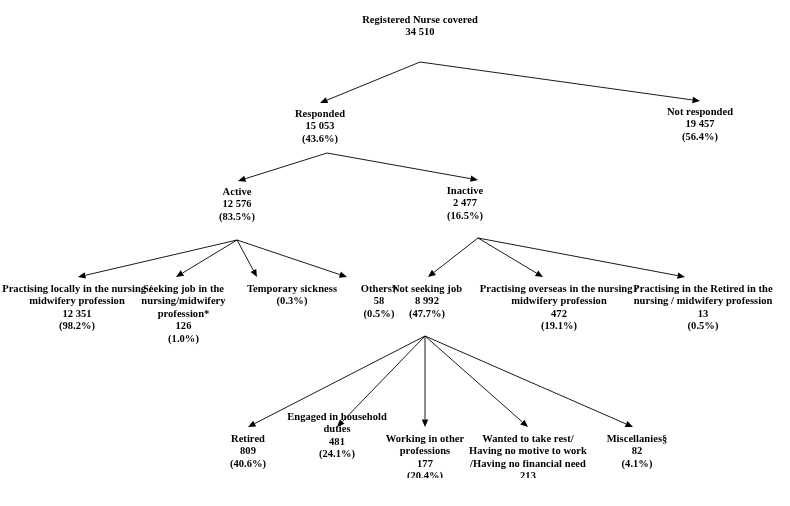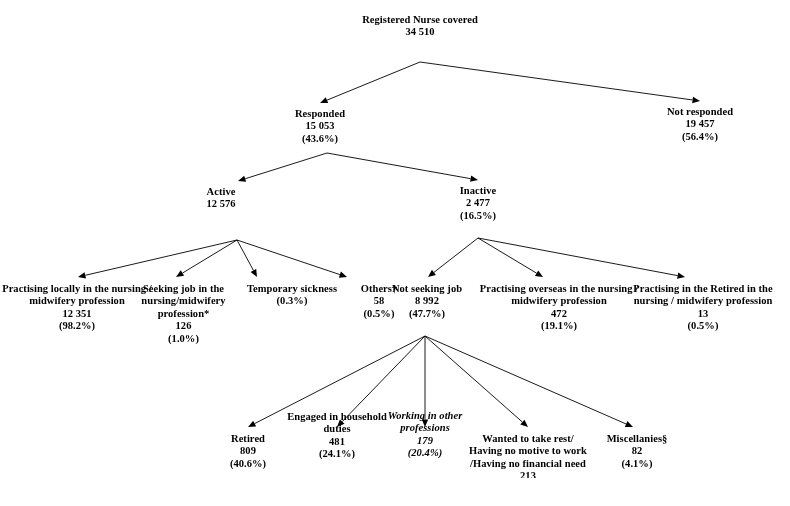--- a/index.html
+++ b/index.html
@@ -103,27 +103,27 @@
         <polygon points="528,427 520.2606732933743,424.4323508557223 524.4981311047297,419.63610739891334" fill="#000000"></polygon>
       </g>
       <g>
         <line x1="425" y1="336" x2="626.1288199882335" y2="423.9938587448522" stroke="#000000" stroke-width="0.9"></line>
         <polygon points="633,427 624.8461997193705,426.9255622165392 627.4114402570966,421.0621552731652" fill="#000000"></polygon>
       </g>
     </svg>
 <div class="node" style="width: 250px; left: 295px; top: 14px;"><span class="lbl">Registered Nurse covered</span><span class="val">34 510</span></div>
     <div class="node" style="width: 150px; left: 245px; top: 108px;"><span class="lbl">Responded</span><span class="val">15 053</span><span class="pct">(43.6%)</span></div>
     <div class="node" style="width: 170px; left: 615px; top: 106px;"><span class="lbl">Not responded</span><span class="val">19 457</span><span class="pct">(56.4%)</span></div>
-    <div class="node" style="width: 130px; left: 156px; top: 186px; font-family: Liberation Serif, serif;"><span class="lbl">Active</span><span class="val">12 576</span></div>
-    <div class="node" style="width: 130px; left: 413px; top: 185px;"><span class="lbl">Inactive</span><span class="val">2 477</span><span class="pct">(16.5%)</span></div>
+    <div class="node" style="width: 130px; left: 172px; top: 186px; font-family: Liberation Serif, serif;"><span class="lbl">Active</span><span class="val">12 576</span><span class="pct">(83.5%)</span></div>
+    <div class="node" style="width: 130px; left: 400px; top: 185px;"><span class="lbl">Inactive</span><span class="val">2 477</span><span class="pct">(16.5%)</span></div>
     <div class="node" style="width: 150px; left: 2px; top: 283px;"><span class="lbl">Practising locally in the nursing / midwifery profession</span><span class="val">12 351</span><span class="pct">(98.2%)</span></div>
     <div class="node" style="width: 125px; left: 121px; top: 283px;"><span class="lbl">Seeking job in the nursing/midwifery profession*</span><span class="val">126</span><span class="pct">(1.0%)</span></div>
     <div class="node" style="width: 130px; left: 227px; top: 283px;"><span class="lbl">Temporary sickness</span><span class="pct">(0.3%)</span></div>
     <div class="node" style="width: 80px; left: 339px; top: 283px;"><span class="lbl">Others†</span><span class="val">58</span><span class="pct">(0.5%)</span></div>
     <div class="node" style="width: 110px; left: 372px; top: 283px;"><span class="lbl">Not seeking job</span><span class="val">8 992</span><span class="pct">(47.7%)</span></div>
     <div class="node" style="width: 180px; left: 469px; top: 283px;"><span class="lbl">Practising overseas in the nursing / midwifery profession</span><span class="val">472</span><span class="pct">(19.1%)</span></div>
     <div class="node" style="width: 176px; left: 615px; top: 283px;"><span class="lbl">Practising in the Retired in the nursing / midwifery profession</span><span class="val">13</span><span class="pct">(0.5%)</span></div>
     <div class="node" style="width: 90px; left: 203px; top: 433px;"><span class="lbl">Retired</span><span class="val">809</span><span class="pct">(40.6%)</span></div>
     <div class="node" style="width: 110px; left: 282px; top: 411px;"><span class="lbl">Engaged in household duties</span><span class="val">481</span><span class="pct">(24.1%)</span></div>
-    <div class="node" style="width: 110px; left: 370px; top: 410px; font-style: italic;"><span class="lbl">Working in other professions</span><span class="val">179</span><span class="pct">(20.4%)</span></div>
+    <div class="node" style="width: 110px; left: 370px; top: 433px;"><span class="lbl">Working in other professions</span><span class="val">177</span><span class="pct">(20.4%)</span></div>
     <div class="node" style="width: 120px; left: 468px; top: 433px;"><span class="lbl">Wanted to take rest/ Having no motive to work /Having no financial need</span><span class="val">213</span><span class="pct">(10.7%)</span></div>
     <div class="node" style="width: 100px; left: 587px; top: 433px;"><span class="lbl">Miscellanies§</span><span class="val">82</span><span class="pct">(4.1%)</span></div>
   </div>
 
 </body></html>

